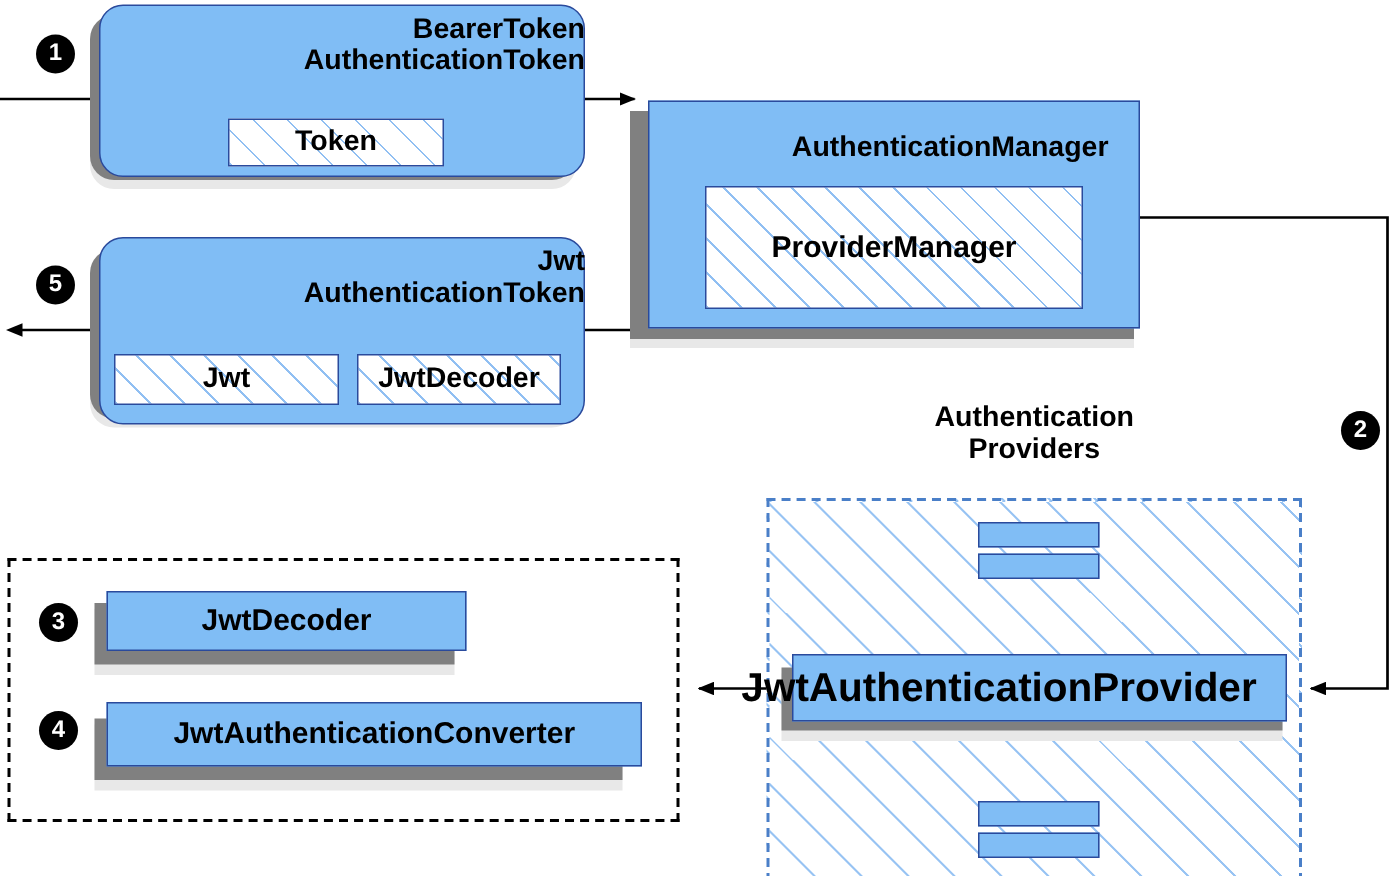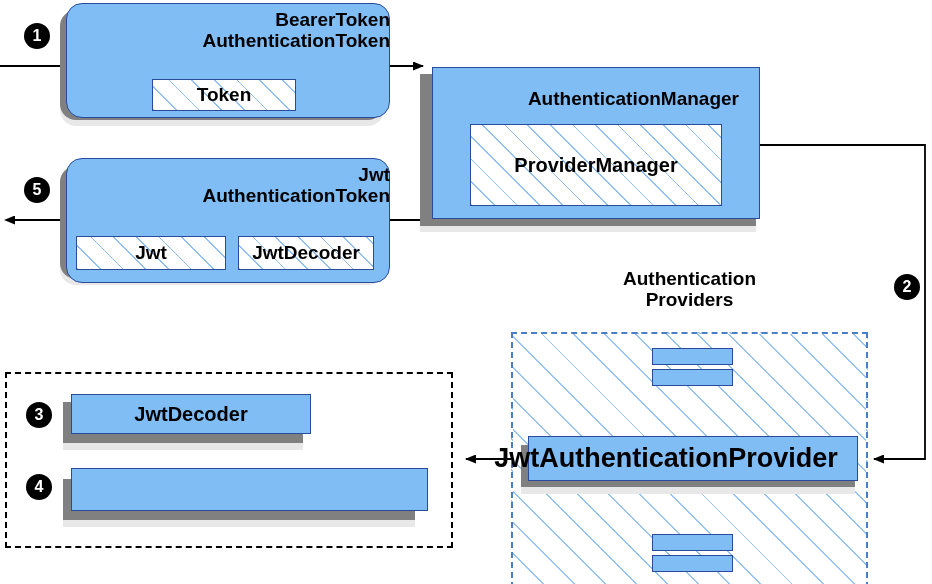--- a/index.html
+++ b/index.html
@@ -198,20 +198,21 @@
   <div class="region-black" style="left:5px; top:372px; width:448px; height:176px;"></div>
 
   <div class="shadow sh-light" style="left:63px; top:406px; width:240px; height:44px;"></div>
   <div class="shadow sh-dark" style="left:63px; top:402px; width:240px; height:41px;"></div>
   <div class="blue-box" style="left:71px; top:394px; width:240px; height:40px;"></div>
   <div class="plain-label" style="left:71px; top:394px; width:240px; height:40px; font-size:20px;">JwtDecoder</div>
 
   <div class="shadow sh-light" style="left:63px; top:483px; width:352px; height:44px;"></div>
   <div class="shadow sh-dark" style="left:63px; top:479px; width:352px; height:41px;"></div>
   <div class="blue-box" style="left:71px; top:468px; width:357px; height:43px;"></div>
+  <div class="plain-label" style="left:71px; top:468px; width:357px; height:43px; font-size:20px;">JwtAuthenticationConverter</div>
 
   <div class="shadow sh-light" style="left:420px; top:79px; width:336px; height:153px;"></div>
   <div class="shadow sh-dark" style="left:420px; top:74px; width:336px; height:152px;"></div>
   <div class="blue-box" style="left:432px; top:67px; width:328px; height:152px;"></div>
   <div class="title-text" style="left:432px; top:88px; width:307px; font-size:19px;">AuthenticationManager</div>
   <div class="hatch" style="left:470px; top:124px; width:252px; height:82px; font-size:20px;">ProviderManager</div>
 
   <div class="shadow sh-light rounded" style="left:60px; top:14px; width:324px; height:112px;"></div>
   <div class="shadow sh-dark rounded" style="left:60px; top:10px; width:324px; height:110px;"></div>
   <div class="blue-box rounded" style="left:66px; top:3px; width:324px; height:115px;"></div>

